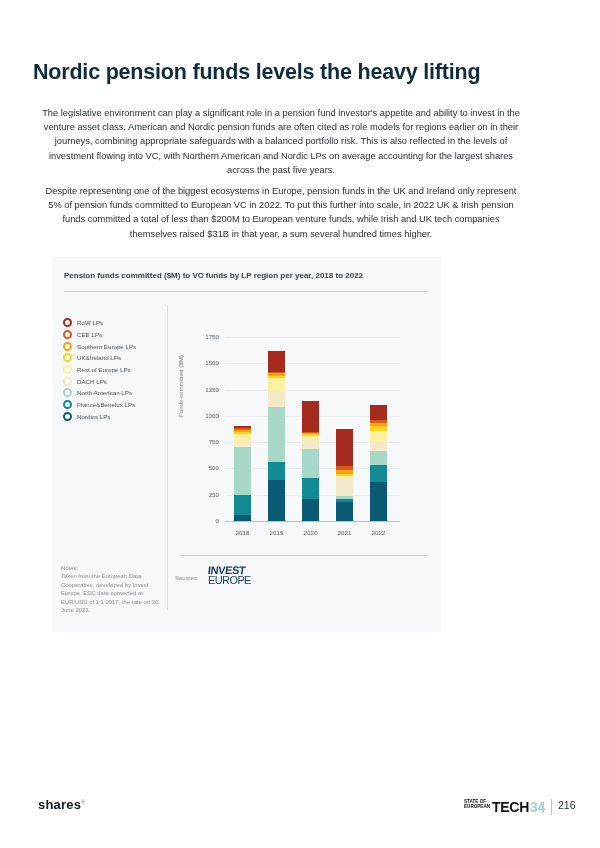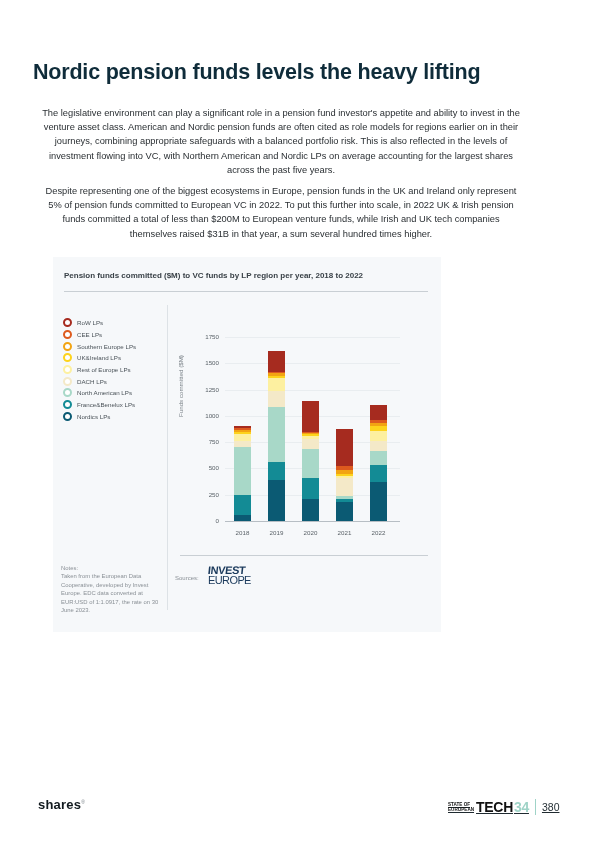--- a/index.html
+++ b/index.html
@@ -54,21 +54,21 @@
   .notes {
     position: absolute; left: 8px; top: 307px; width: 100px; font-size: 5.9px; line-height: 8.4px; color: #8a9096;
   }
   .sources-label { position: absolute; left: 122px; top: 318px; font-size: 6px; color: #8a9096; }
   .ie-logo { position: absolute; left: 155px; top: 308px; line-height: 10px; color: #1b3a5c; }
   .ie-logo .l1 { font-weight: 700; font-size: 11px; letter-spacing: -0.4px; display: block; transform: skewX(-6deg); }
   .ie-logo .l2 { font-size: 11px; letter-spacing: -0.6px; display: block; }
 
   .atomico { position: absolute; left: 38px; top: 797px; font-size: 13px; font-weight: 700; color: #121a1f; letter-spacing: 0.2px; }
   .atomico sup { font-size: 5px; color: #7a8288; font-weight: 400; }
-  .sotet { position: absolute; left: 448px; top: 799px; display: flex; align-items: center; text-decoration: underline; }
+  .sotet { position: absolute; left: 464px; top: 799px; display: flex; align-items: flex-start; }
   .sotet .small { font-size: 4.6px; font-weight: 700; line-height: 5px; color: #111; margin-right: 2px; }
   .sotet .tech { font-size: 14px; font-weight: 700; color: #111; letter-spacing: -0.3px; }
   .sotet .yr { font-size: 14px; font-weight: 700; color: #9fd3c7; margin-left: 1px; letter-spacing: -0.3px; }
   .sotet .sep { width: 1px; height: 16px; background: #9fd3c7; margin: 0 6px; }
   .sotet .page { font-size: 10.5px; color: #1f2a30; }
 </style>
 </head>
 <body>
 
 <h1 class="title">Nordic pension funds levels the heavy lifting</h1>
@@ -214,14 +214,14 @@
 </div>
 
 <div class="sotet">
   <div class="small">
     <div>STATE OF</div>
     <div>EUROPEAN</div>
   </div>
   <span class="tech">TECH</span>
   <span class="yr">34</span>
   <span class="sep"></span>
-  <span class="page">380</span>
+  <span class="page">216</span>
 </div>
 
 </body></html>

